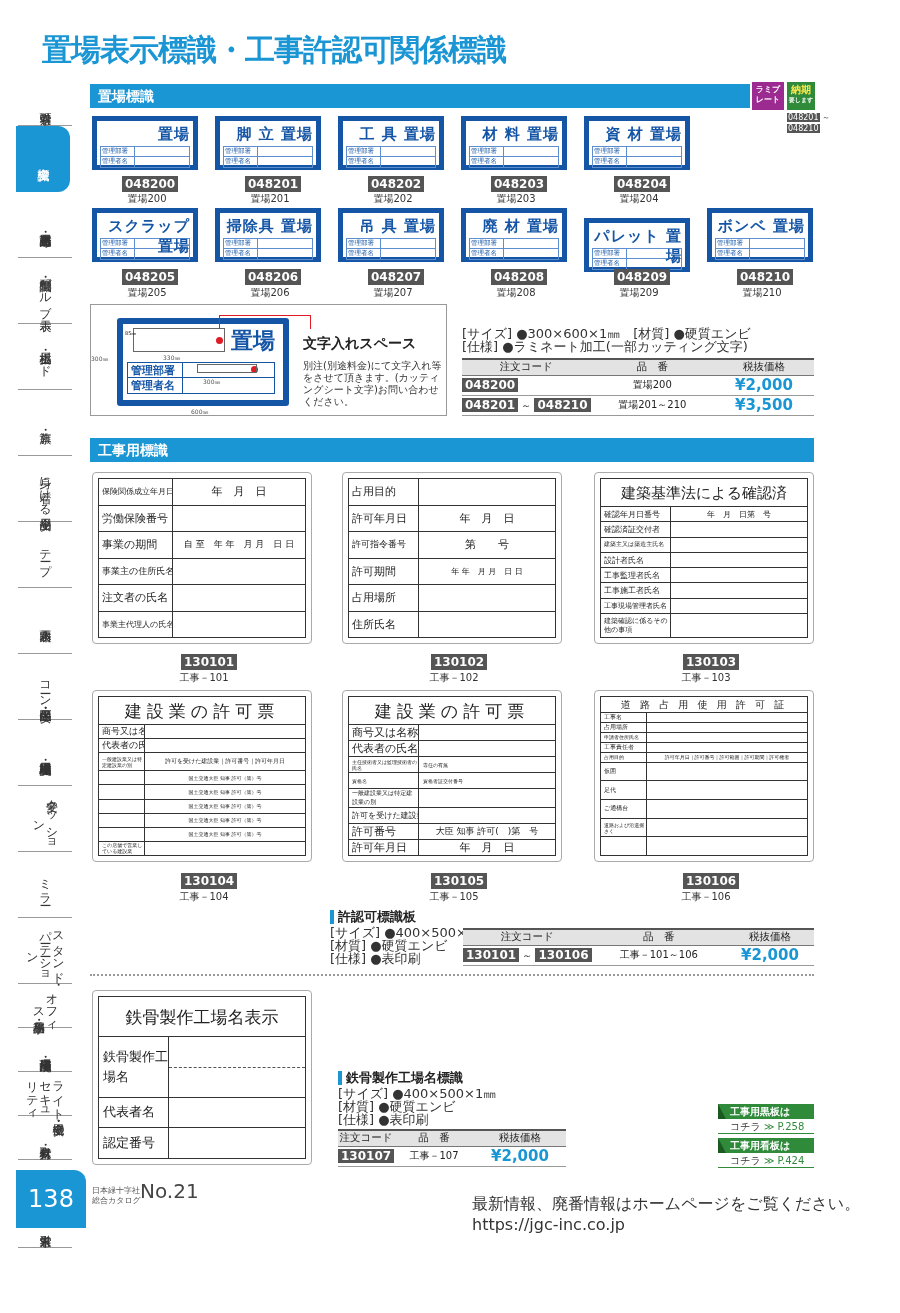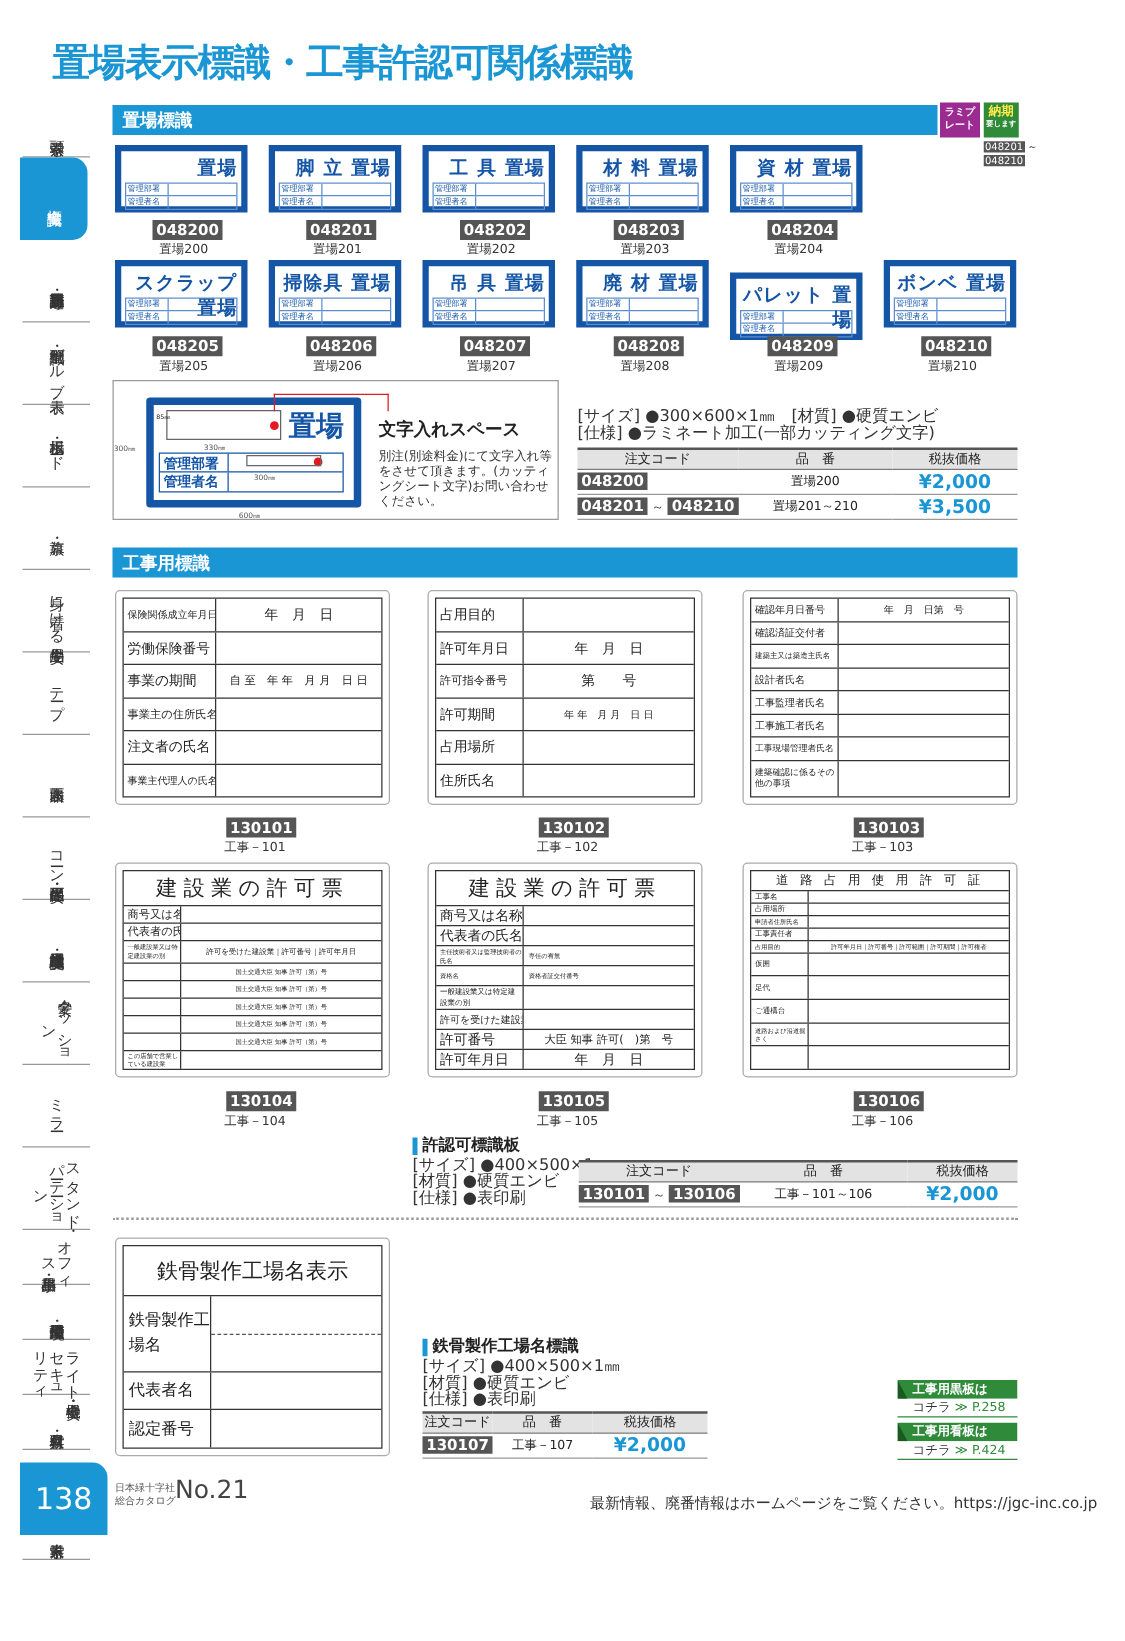--- a/index.html
+++ b/index.html
@@ -6,21 +6,21 @@
 body{width:900px;height:1313px;background:#fff;font-family:"DejaVu Sans","Liberation Sans",sans-serif;color:#222;position:relative;overflow:hidden}
 .title{position:absolute;left:42px;top:30px;font-size:30px;font-weight:bold;color:#1a96d4;letter-spacing:-1px}
 
 .side{position:absolute;left:0;top:82px;width:72px}
 .side .it{height:66px;display:flex;align-items:center;justify-content:center;border-bottom:1px solid #999;margin-left:18px;width:54px;writing-mode:vertical-rl;font-size:12px;line-height:13px;color:#333;text-align:center}
 .side .it.sm{height:44px}
 .side .it.active{background:#1a96d4;color:#fff;margin-left:16px;border-radius:0 12px 12px 0;border-bottom:none}
 .pagebox{position:absolute;left:16px;top:1170px;width:70px;height:58px;background:#1a96d4;color:#fff;font-size:24px;display:flex;align-items:center;justify-content:center;border-radius:0 12px 0 0}
 .catalog{position:absolute;left:92px;top:1186px;font-size:8px;line-height:10px;color:#555}
 .catalog .no{position:absolute;left:48px;top:0;font-size:20px;color:#444;white-space:nowrap}
-.footer-note{position:absolute;left:472px;top:1194px;font-size:12px;color:#333}
+.footer-note{position:absolute;left:472px;top:1194px;font-size:16px;color:#333}
 
 .bar{position:absolute;left:90px;height:24px;background:#1a96d4;color:#fff;font-size:14px;font-weight:bold;padding:4px 8px}
 .badge-lami{position:absolute;left:752px;top:82px;width:32px;height:28px;background:#9b2a91;color:#fff;font-size:8px;line-height:10px;text-align:center;padding-top:3px;font-weight:bold}
 .badge-nouki{position:absolute;left:787px;top:82px;width:28px;height:28px;background:#2f8a3a;color:#ffe94d;font-size:10px;line-height:10px;text-align:center;padding-top:3px;font-weight:bold}
 .badge-nouki small{display:block;font-size:6px;color:#fff}
 .range-small{position:absolute;left:787px;top:112px;font-size:8px;line-height:11px}
 .range-small span{background:#555;color:#fff;padding:0 1px}
 
 .sign{position:absolute;width:106px;height:54px;border:5px solid #1455a6;background:#fff;padding:3px}
 .sign .name{font-size:15px;font-weight:bold;color:#1455a6;text-align:right;height:20px;line-height:20px;letter-spacing:1px}
@@ -350,20 +350,21 @@
         <span class="l">住所氏名</span>
         <span class="r"></span>
       </div>
 </div>
   </div>
 <div class="code" style="left:431px;top:654px">130102</div>
 <div class="pname" style="left:426px;top:671px;width:56px">工事－102</div>
 
 <div class="board" style="left:594px;top:472px">
     <div class="inner">
+  <div class="bt" style="font-size:15px;letter-spacing:0">建築基準法による確認済</div>
   <div class="br" style="font-size:8px">
         <span class="l">確認年月日番号</span>
         <span class="r">年　月　日第　号</span>
       </div>
   <div class="br" style="font-size:8px">
         <span class="l">確認済証交付者</span>
         <span class="r"></span>
       </div>
   <div class="br" style="font-size:6px">
         <span class="l">建築主又は築造主氏名</span>

